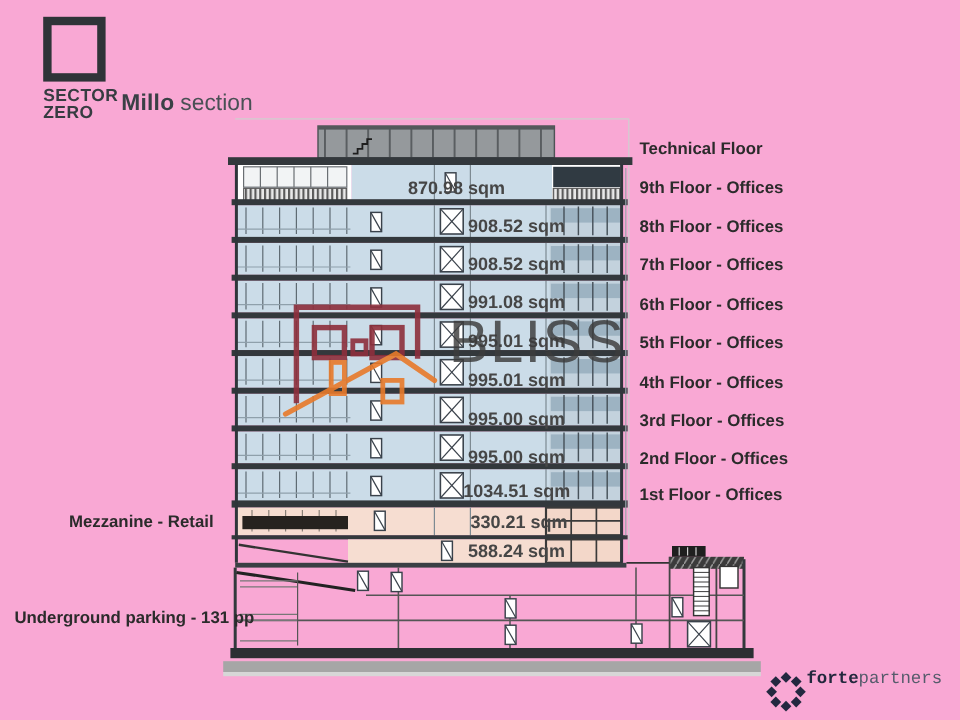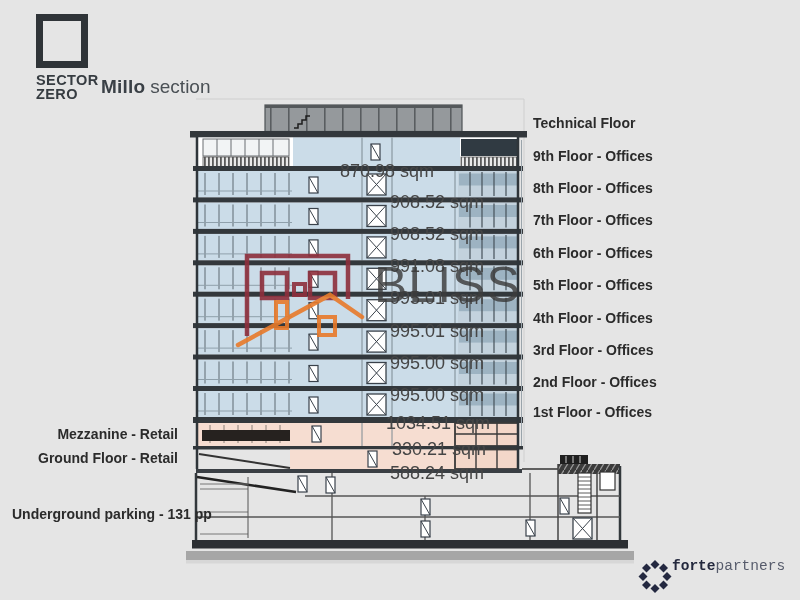--- a/index.html
+++ b/index.html
@@ -1,32 +1,32 @@
 <!DOCTYPE html>
 <html><head>
 <meta charset="utf-8">
 <style>
   html,body{margin:0;padding:0;background:#ffffff;}
-  .stage{position:relative;width:800px;height:600px;background:#e5e5e5;overflow:hidden;
+  .stage{position:relative;width:800px;height:600px;background:#f9a8d4;overflow:hidden;
          font-family:"Liberation Sans",sans-serif;color:#2e2e2e;}
   .abs{position:absolute;}
   
   .sz-square{left:36px;top:14px;width:38px;height:40px;border:7px solid #2f3438;}
   .sz-text{left:36px;top:74px;font-size:14.5px;line-height:13.5px;font-weight:800;
            color:#363c41;letter-spacing:.4px;white-space:pre-line;}
   .millo{left:101px;top:76px;font-size:19px;color:#3a4046;}
   .millo b{font-weight:800;letter-spacing:.2px;}
   .millo span{font-weight:400;color:#4a5055;margin-left:5px;}
   
   .rlabel{left:533px;font-size:14px;font-weight:600;color:#2b2b2b;white-space:nowrap;}
   
   .llabel{font-size:14px;font-weight:600;color:#2b2b2b;white-space:nowrap;}
   .llabel.r{right:622px;text-align:right;}
   
-  .area{font-size:18px;font-weight:400;color:#464646;white-space:nowrap;margin-top:12px;}
+  .area{font-size:15px;font-weight:700;color:#464646;white-space:nowrap;}
   
   .wm{color:#3c3c3c;opacity:.82;font-weight:400;white-space:nowrap;pointer-events:none;}
   .wm1{left:374px;top:256px;font-size:50px;letter-spacing:1px;text-align:right;}
   .wm2{left:371px;top:302px;font-size:44px;}
   
   .forte-text{left:672px;top:558px;font-size:14.5px;color:#23283d;font-family:Liberation Mono, monospace;}
   .forte-text b{font-weight:800;}
   .forte-text span{font-weight:400;color:#565b6b;}
   svg{position:absolute;left:0;top:0;}
 </style>
@@ -217,21 +217,20 @@
   <div class="abs rlabel" style="top:180px">8th Floor - Offices</div>
   <div class="abs rlabel" style="top:212px">7th Floor - Offices</div>
   <div class="abs rlabel" style="top:245px">6th Floor - Offices</div>
   <div class="abs rlabel" style="top:277px">5th Floor - Offices</div>
   <div class="abs rlabel" style="top:310px">4th Floor - Offices</div>
   <div class="abs rlabel" style="top:342px">3rd Floor - Offices</div>
   <div class="abs rlabel" style="top:374px">2nd Floor - Offices</div>
   <div class="abs rlabel" style="top:404px">1st Floor - Offices</div>
 
   <div class="abs llabel r" style="top:426px">Mezzanine - Retail</div>
-  <div class="abs llabel r" style="top:450px">Ground Floor - Retail</div>
   <div class="abs llabel" style="left:12px;top:506px">Underground parking - 131 pp</div>
 
   <div class="abs area" style="left:340px;top:149px">870.98 sqm</div>
   <div class="abs area" style="left:390px;top:180px">908.52 sqm</div>
   <div class="abs area" style="left:390px;top:212px">908.52 sqm</div>
   <div class="abs area" style="left:390px;top:244px">991.08 sqm</div>
   <div class="abs area" style="left:390px;top:276px">995.01 sqm</div>
   <div class="abs area" style="left:390px;top:309px">995.01 sqm</div>
   <div class="abs area" style="left:390px;top:341px">995.00 sqm</div>
   <div class="abs area" style="left:390px;top:373px">995.00 sqm</div>

